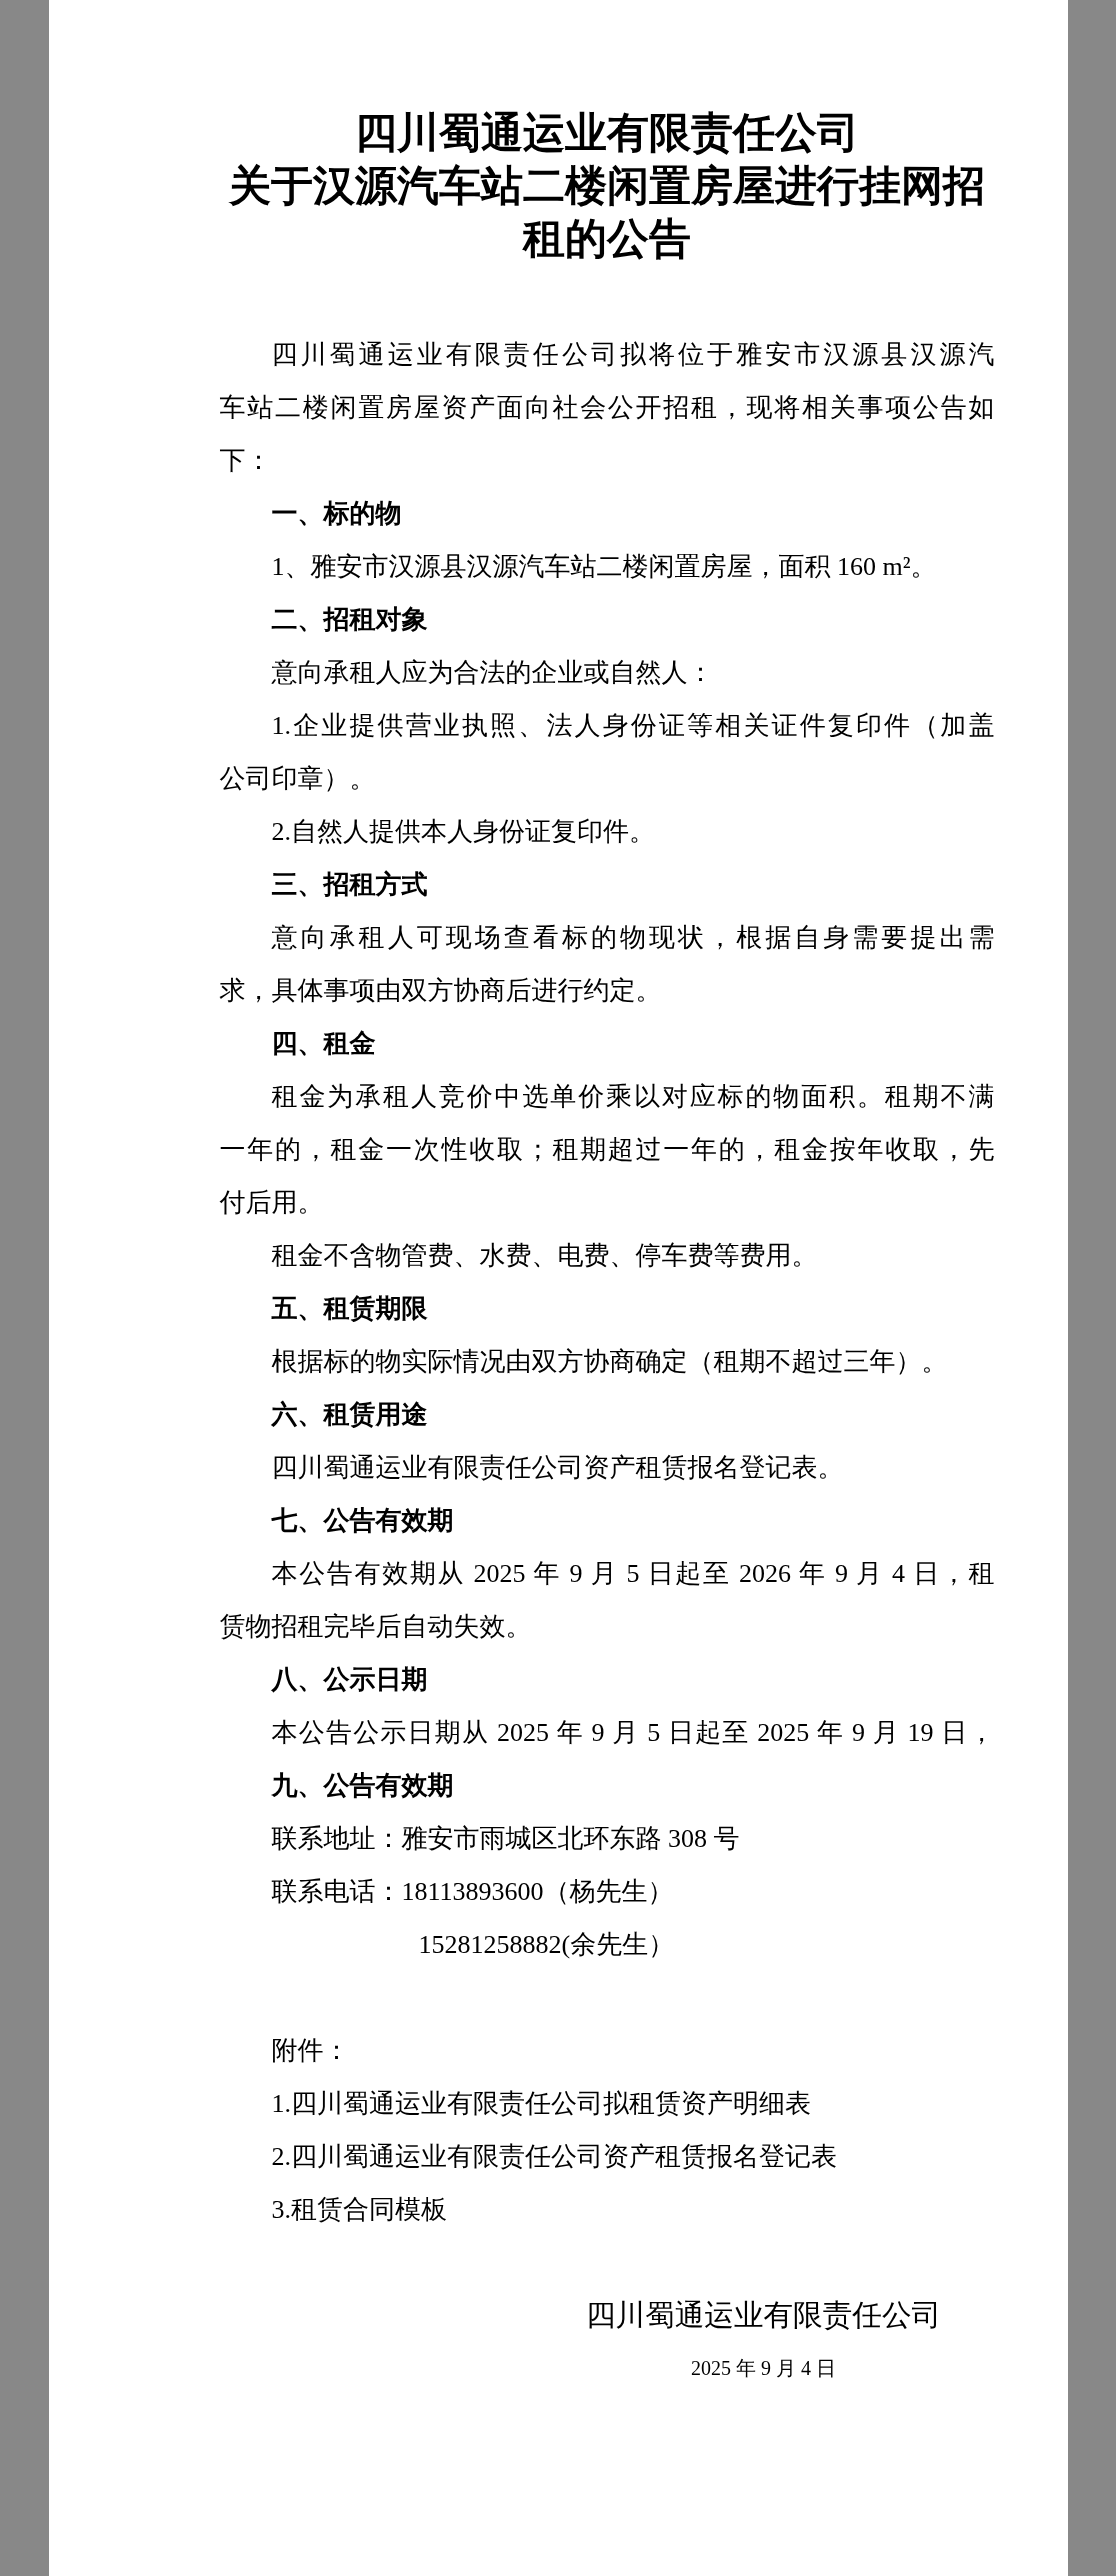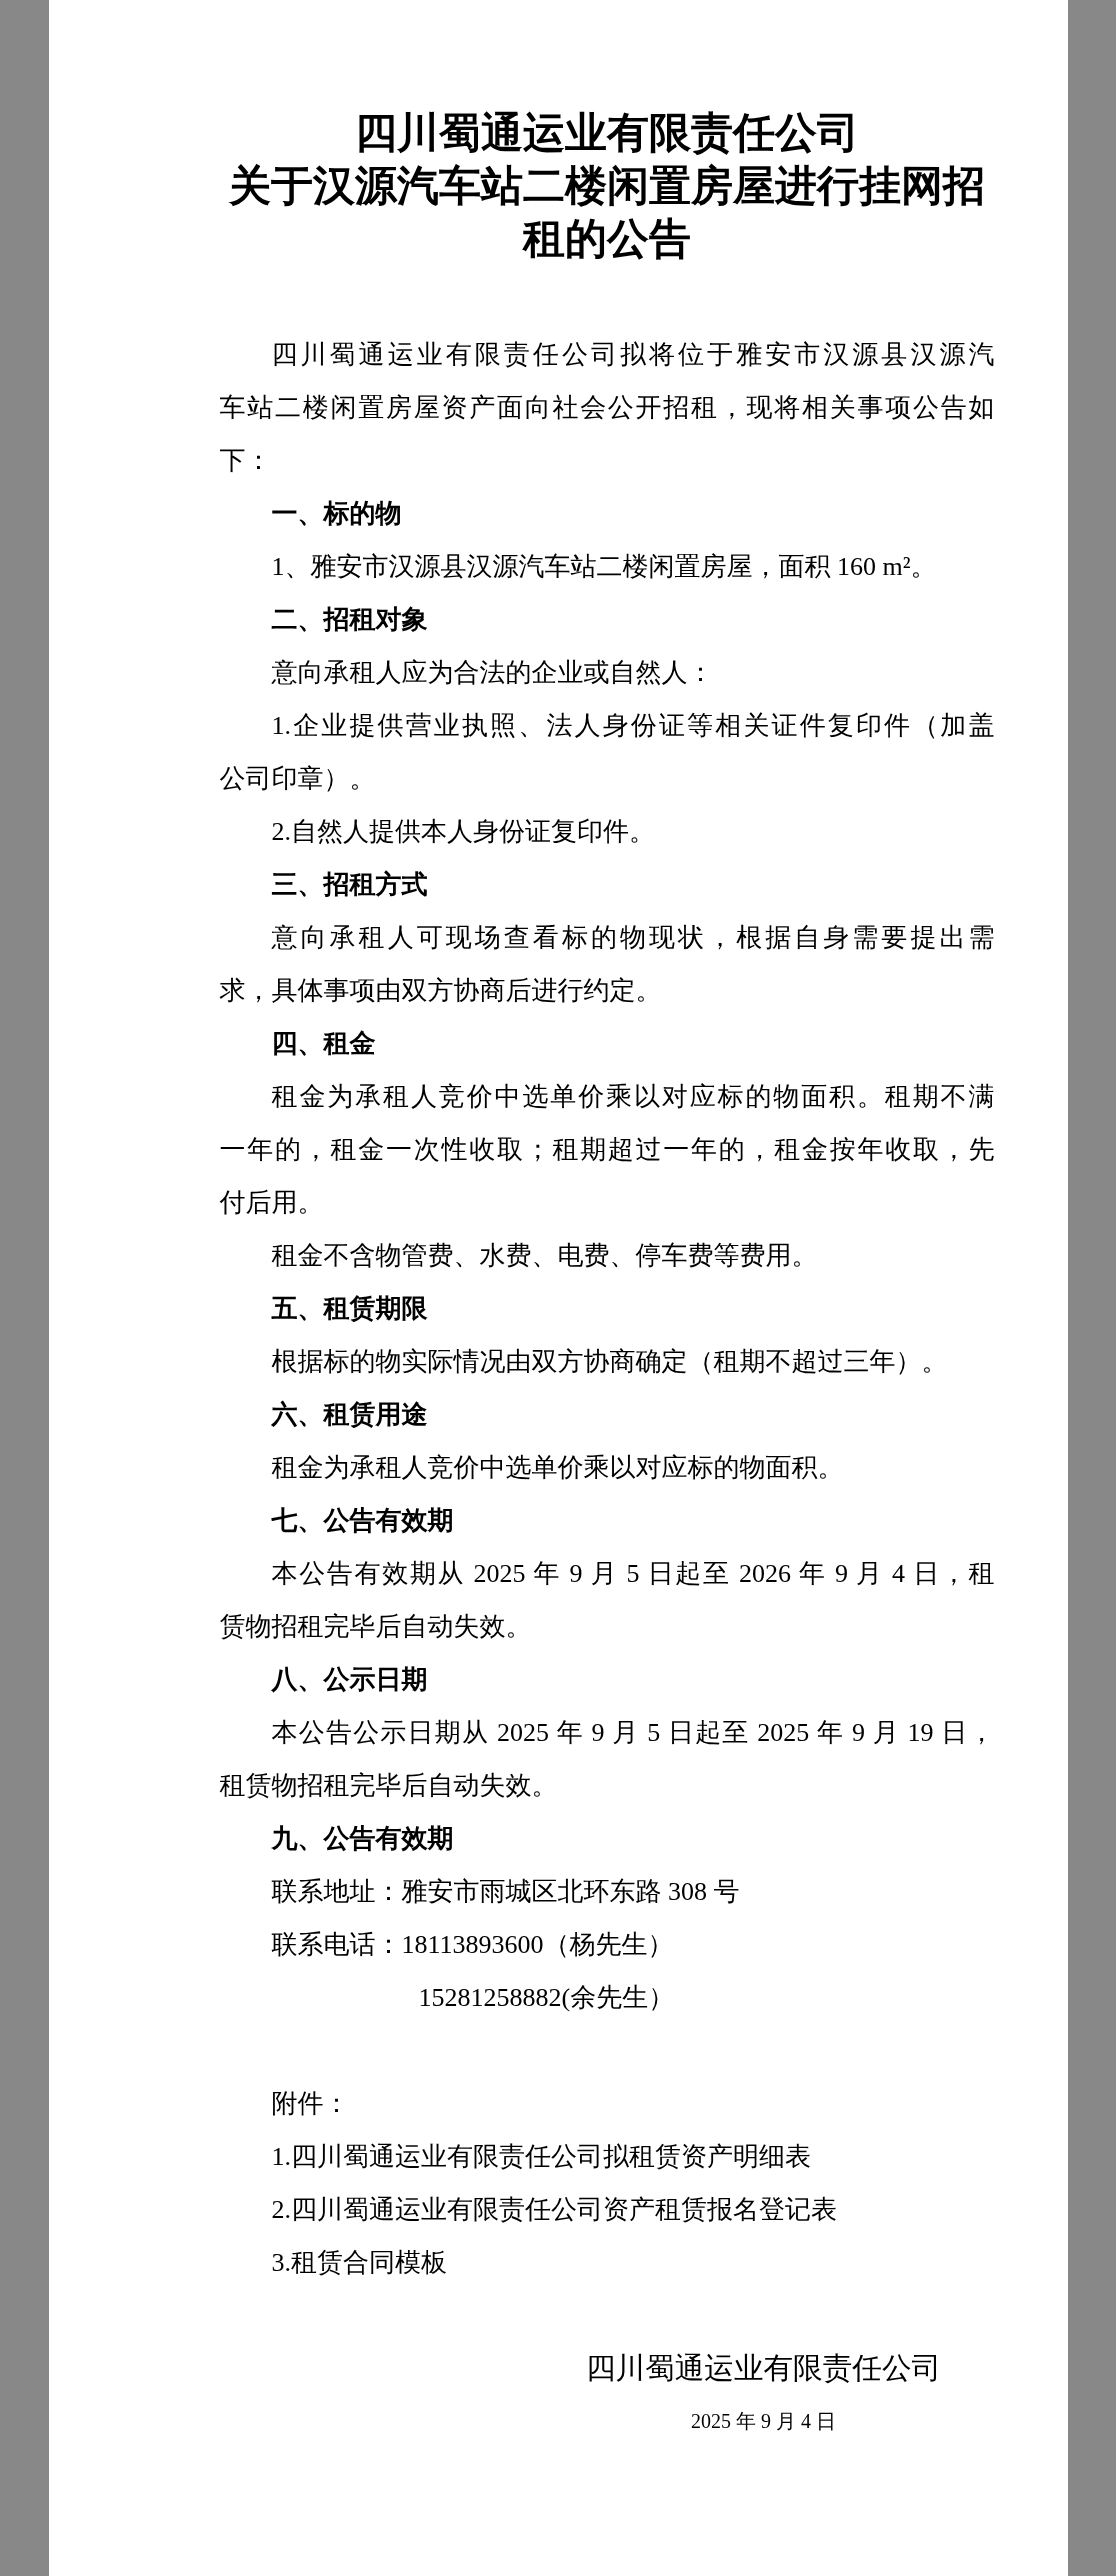--- a/index.html
+++ b/index.html
@@ -101,29 +101,28 @@
       <div class="bl ind head">四、租金</div>
       <div class="bl ind just">租金为承租人竞价中选单价乘以对应标的物面积。租期不满</div>
       <div class="bl just">一年的，租金一次性收取；租期超过一年的，租金按年收取，先</div>
       <div class="bl">付后用。</div>
       <div class="bl ind">租金不含物管费、水费、电费、停车费等费用。</div>
 
       <div class="bl ind head">五、租赁期限</div>
       <div class="bl ind">根据标的物实际情况由双方协商确定（租期不超过三年）。</div>
 
       <div class="bl ind head">六、租赁用途</div>
-      <div class="bl ind">租金为承租人竞价中选单价乘以对应标的物面积。</div>
+      <div class="bl ind">四川蜀通运业有限责任公司资产租赁报名登记表。</div>
 
       <div class="bl ind head">七、公告有效期</div>
       <div class="bl ind just">本公告有效期从 2025 年 9 月 5 日起至 2026 年 9 月 4 日，租</div>
       <div class="bl">赁物招租完毕后自动失效。</div>
 
       <div class="bl ind head">八、公示日期</div>
       <div class="bl ind just">本公告公示日期从 2025 年 9 月 5 日起至 2025 年 9 月 19 日，</div>
-      <div class="bl">租赁物招租完毕后自动失效。</div>
 
       <div class="bl ind head">九、公告有效期</div>
       <div class="bl ind">联系地址：雅安市雨城区北环东路 308 号</div>
       <div class="bl ind">联系电话：18113893600（杨先生）</div>
       <div class="bl phone2">15281258882(余先生）</div>
 
       <div class="blank"></div>
 
       <div class="bl ind">附件：</div>
       <div class="bl ind">1.四川蜀通运业有限责任公司拟租赁资产明细表</div>

